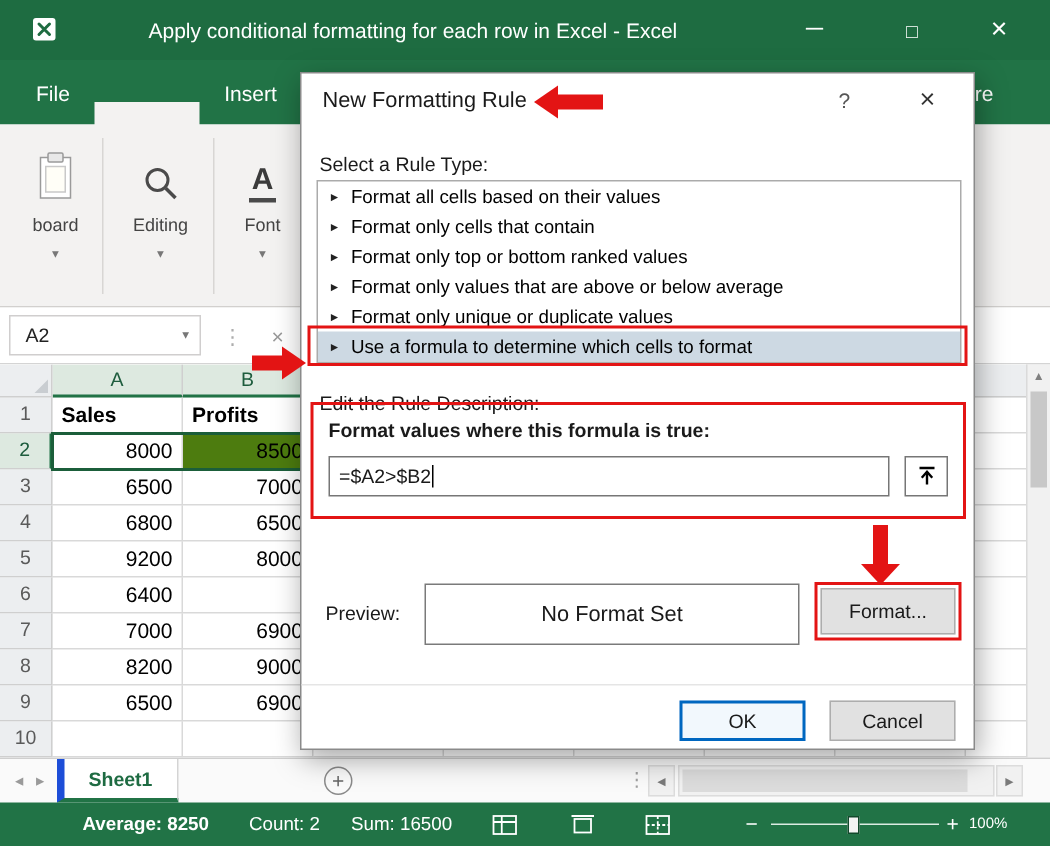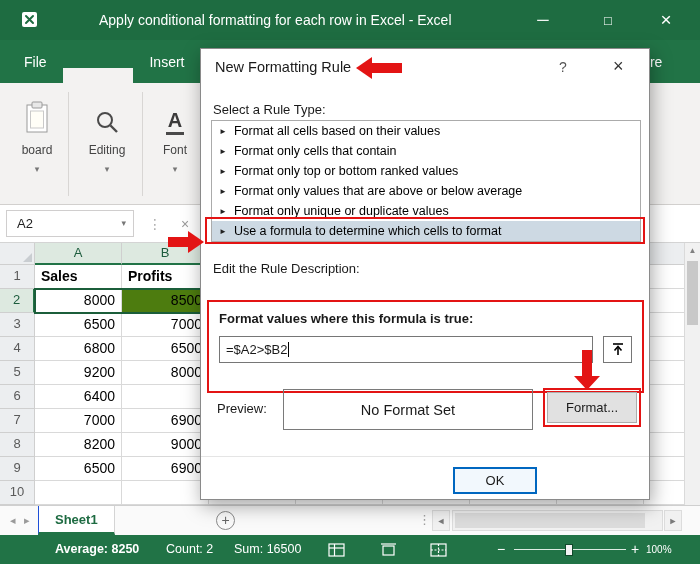--- a/index.html
+++ b/index.html
@@ -65,21 +65,21 @@
   
   .vscroll{position:absolute;left:684px;top:243px;width:16px;height:262px;background:#f1f1f1;border-left:1px solid #dadada;box-sizing:border-box;}
   .vs-up{height:16px;text-align:center;line-height:16px;font-size:8px;color:#808080;}
   .vs-thumb{position:absolute;left:2px;top:18px;width:11px;height:64px;background:#c8c8c8;}
 
   
   .tabbar{position:absolute;left:0;top:505px;width:700px;height:30px;background:#fafafa;border-top:1px solid #cfcfcf;box-sizing:border-box;}
   .tb-nav{position:absolute;top:0;height:100%;display:flex;align-items:center;font-size:11px;color:#9a9a9a;}
   .nav-l{left:10px;}
   .nav-r{left:24px;}
-  .sheet-tab{position:absolute;left:38px;top:0;height:29px;padding:0 16px;background:#fff;border-left:1px solid #1d4ed8;border-right:1px solid #d4d4d4;border-bottom:3px solid #217346;box-sizing:border-box;display:flex;align-items:center;font-size:13px;font-weight:700;color:#1e6b42;}
+  .sheet-tab{position:absolute;left:38px;top:0;height:29px;padding:0 16px;background:#fff;border-left:5px solid #1d4ed8;border-right:1px solid #d4d4d4;border-bottom:3px solid #217346;box-sizing:border-box;display:flex;align-items:center;font-size:13px;font-weight:700;color:#1e6b42;}
   .add-sheet{position:absolute;left:216px;top:5px;width:19px;height:19px;border:1px solid #8a8a8a;border-radius:50%;text-align:center;line-height:16px;font-size:14px;color:#666;box-sizing:border-box;}
   .tb-grip{position:absolute;left:418px;top:0;line-height:28px;font-size:13px;color:#a0a0a0;}
   .hs-left{position:absolute;left:432px;top:4px;width:18px;height:21px;text-align:center;line-height:21px;font-size:9px;color:#7a7a7a;background:#f1f1f1;border:1px solid #dcdcdc;box-sizing:border-box;}
   .hs-track{position:absolute;left:452px;top:4px;width:211px;height:21px;background:#f1f1f1;border:1px solid #dcdcdc;box-sizing:border-box;}
   .hs-thumb{position:absolute;left:2px;top:2px;width:190px;height:15px;background:#dcdcdc;}
   .hs-right{position:absolute;left:664px;top:4px;width:18px;height:21px;text-align:center;line-height:21px;font-size:9px;color:#7a7a7a;background:#f1f1f1;border:1px solid #dcdcdc;box-sizing:border-box;}
 
   
   .statusbar{position:absolute;left:0;top:535px;width:700px;height:29px;background:#217346;color:#fff;}
   .sb-text{position:absolute;top:0;line-height:29px;font-size:12.5px;white-space:nowrap;}
@@ -100,21 +100,21 @@
   .dlg-title{position:absolute;left:14px;top:10px;font-size:14.5px;text-align:right;}
   .dlg-help{position:absolute;left:358px;top:10px;font-size:14px;color:#555;}
   .dlg-close{position:absolute;left:412px;top:7px;font-size:18px;color:#333;}
   .dlg-sel-label{position:absolute;left:12px;top:53px;}
   .listbox{position:absolute;left:10px;top:71px;width:430px;height:122px;border:1px solid #ababab;background:#fff;box-sizing:border-box;overflow:hidden;}
   .rule-item{height:20px;display:flex;align-items:center;padding-left:7px;font-size:12.5px;color:#000;}
   .rule-item .marker{font-size:8px;margin-right:7px;color:#222;}
   .rule-item.selected{background:#cdd9e3;}
   .ann-rule{position:absolute;left:4px;top:168px;width:440px;height:27px;border:2px solid #e31414;box-sizing:border-box;pointer-events:none;}
   .dlg-desc-label{position:absolute;left:12px;top:212px;}
-  .ann-desc{position:absolute;left:6px;top:251px;width:437px;height:93px;border:2px solid #e31414;box-sizing:border-box;}
+  .ann-desc{position:absolute;left:6px;top:219px;width:437px;height:78px;border:2px solid #e31414;box-sizing:border-box;}
   .formula-label{position:absolute;left:10px;top:9px;font-weight:700;}
   .formula-input{position:absolute;left:10px;top:34px;width:374px;height:27px;border:1px solid #767676;box-sizing:border-box;display:flex;align-items:center;padding-left:6px;font-size:13px;background:#fff;}
   .caret{width:1px;height:15px;background:#000;margin-left:1px;}
   .collapse-btn{position:absolute;left:394px;top:34px;width:29px;height:27px;border:1px solid #767676;box-sizing:border-box;background:#fff;display:flex;align-items:center;justify-content:center;}
   .preview-label{position:absolute;left:16px;top:352px;}
   .preview-box{position:absolute;left:82px;top:340px;width:250px;height:41px;border:1px solid #7a7a7a;box-sizing:border-box;display:flex;align-items:center;justify-content:center;font-size:14.5px;}
   .format-btn{position:absolute;left:346px;top:343px;width:90px;height:31px;background:#e1e1e1;border:1px solid #adadad;box-sizing:border-box;display:flex;align-items:center;justify-content:center;font-size:13px;}
   .ann-format{position:absolute;left:342px;top:339px;width:98px;height:39px;border:2px solid #e31414;box-sizing:border-box;pointer-events:none;}
   .dlg-hr{position:absolute;left:0;top:407px;width:448px;height:1px;background:#e5e5e5;}
   .ok-btn{position:absolute;left:252px;top:418px;width:84px;height:27px;background:#f2f8fd;border:2px solid #0067c0;box-sizing:border-box;display:flex;align-items:center;justify-content:center;font-size:13px;}
@@ -429,20 +429,21 @@
       </div>
     </div>
 
     <div class="preview-label">Preview:</div>
     <div class="preview-box">No Format Set</div>
     <div class="format-btn">Format...</div>
     <div class="ann-format"></div>
 
     <div class="dlg-hr"></div>
     <div class="ok-btn">OK</div>
+    <div class="cancel-btn">Cancel</div>
   </div>
 
   <div class="arrow arr-title">
     <div class="a-head"></div>
       <div class="a-shaft"></div>
   </div>
   <div class="arrow arr-rule">
     <div class="a-head"></div>
       <div class="a-shaft"></div>
   </div>

